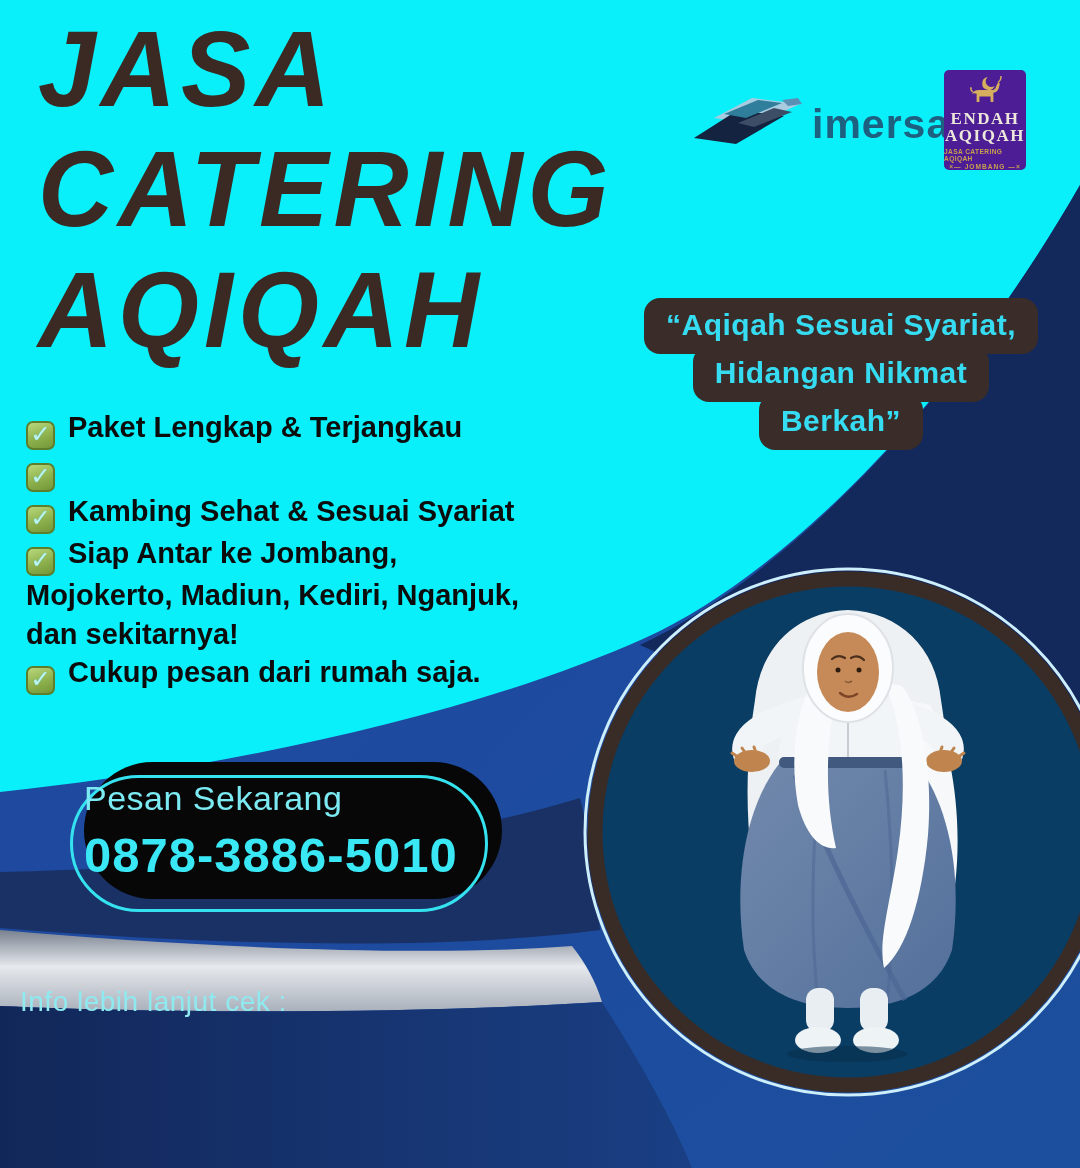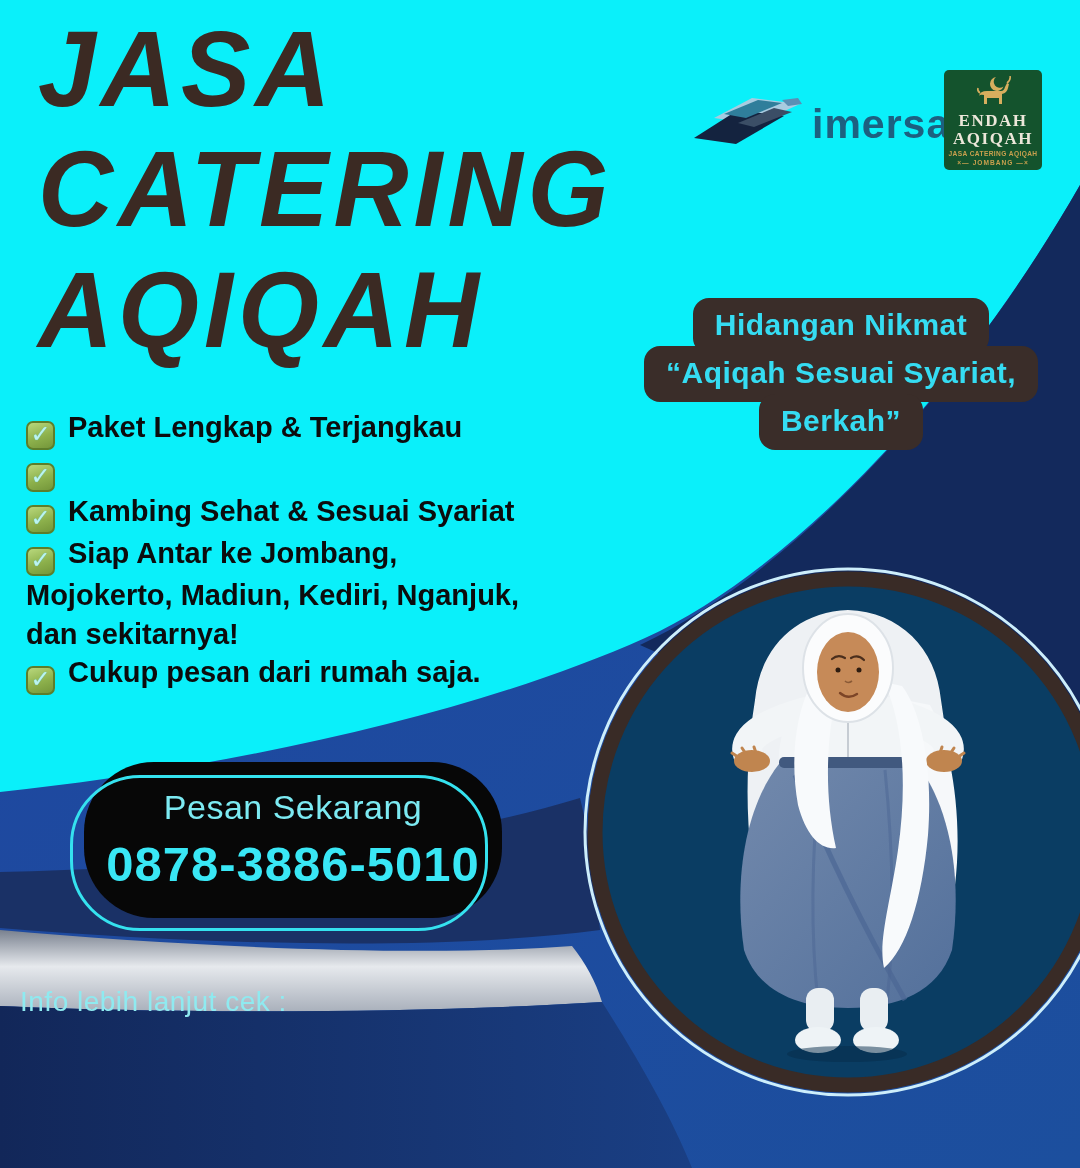--- a/index.html
+++ b/index.html
@@ -21,22 +21,22 @@
 
   
   .imersa{position:absolute;left:686px;top:86px;z-index:2;display:flex;align-items:flex-end;}
   .imersa-text{
     font-size:41px;font-weight:bold;color:#1d6080;letter-spacing:1px;
     margin-left:-6px;margin-top:10px;
   }
 
   
   .badge{
-    position:absolute;left:944px;top:70px;z-index:2;width:98px;height:100px;
-    background:#14532d;border-radius:5px;display:flex;flex-direction:column;
+    position:absolute;left:944px;top:70px;z-index:2;width:82px;height:100px;
+    background:#4c1d95;border-radius:5px;display:flex;flex-direction:column;
     align-items:center;padding-top:6px;
   }
   .badge-name{
     font-family:"Liberation Serif",serif;font-weight:bold;color:#ece7da;
     font-size:17px;line-height:17.5px;letter-spacing:1.5px;
   }
   .badge-sub{font-size:6.6px;font-weight:bold;color:#c9a04e;letter-spacing:.4px;margin-top:3px;}
   .badge-loc{font-size:6.6px;font-weight:bold;color:#c9a04e;letter-spacing:1px;margin-top:1.5px;display:flex;gap:3px;align-items:center;}
 
   
@@ -61,23 +61,23 @@
     border:2px solid #5d7e2b;vertical-align:-5px;margin-right:13px;
     align-items:center;justify-content:center;
   }
   .check-mark{
     font-family:"DejaVu Sans",sans-serif;font-size:24px;line-height:24px;
     color:#bdf3ef;text-shadow:0 0 1px #57c9d8;font-weight:bold;margin-top:-3px;
   }
 
   
   .cta{
-    position:absolute;left:84px;top:762px;width:418px;height:156px;z-index:2;
+    position:absolute;left:84px;top:762px;width:418px;height:137px;z-index:2;
     background:#070707;border-radius:70px;display:flex;flex-direction:column;
-    align-items:center;justify-content:center;cursor:pointer;
+    align-items:flex-start;justify-content:center;cursor:pointer;
   }
   .cta::before{
     content:"";position:absolute;inset:0;border:3px solid #35e2ef;
     border-radius:70px;transform:translate(-14px,13px);z-index:-1;
   }
   .cta-label{font-size:34px;color:#7ceaf2;letter-spacing:.5px;}
   .cta-phone{font-size:49px;font-weight:bold;color:#39e7f5;letter-spacing:1px;margin-top:9px;}
 
   
   .footer{position:absolute;left:20px;top:986px;z-index:2;}
@@ -205,22 +205,22 @@
     <div class="badge-name">AQIQAH</div>
     <div class="badge-sub">JASA CATERING AQIQAH</div>
     <div class="badge-loc">
       <span>×—</span>
       <span>JOMBANG</span>
       <span>—×</span>
     </div>
   </div>
 
   <div class="quote">
+    <div class="quote-line">“Aqiqah Sesuai Syariat,</div>
     <div class="quote-line">Hidangan Nikmat</div>
-    <div class="quote-line">“Aqiqah Sesuai Syariat,</div>
     <div class="quote-line">Berkah”</div>
   </div>
 
   <div class="features">
     <div class="feature"><span class="check-icon"><span class="check-mark">✓</span></span><span>Paket Lengkap &amp; Terjangkau</span></div>
     <div class="feature"><span class="check-icon"><span class="check-mark">✓</span></span></div>
     <div class="feature"><span class="check-icon"><span class="check-mark">✓</span></span><span>Kambing Sehat &amp; Sesuai Syariat</span></div>
     <div class="feature"><span class="check-icon"><span class="check-mark">✓</span></span><span>Siap Antar ke Jombang,
 Mojokerto, Madiun, Kediri, Nganjuk,
 dan sekitarnya!</span></div>

